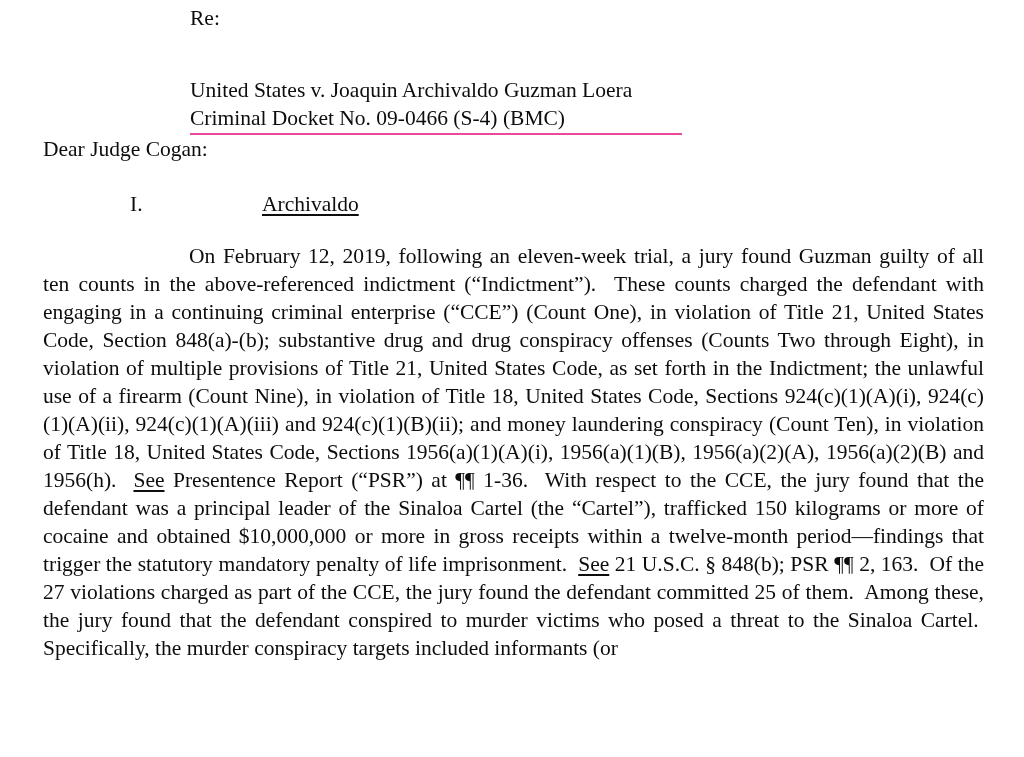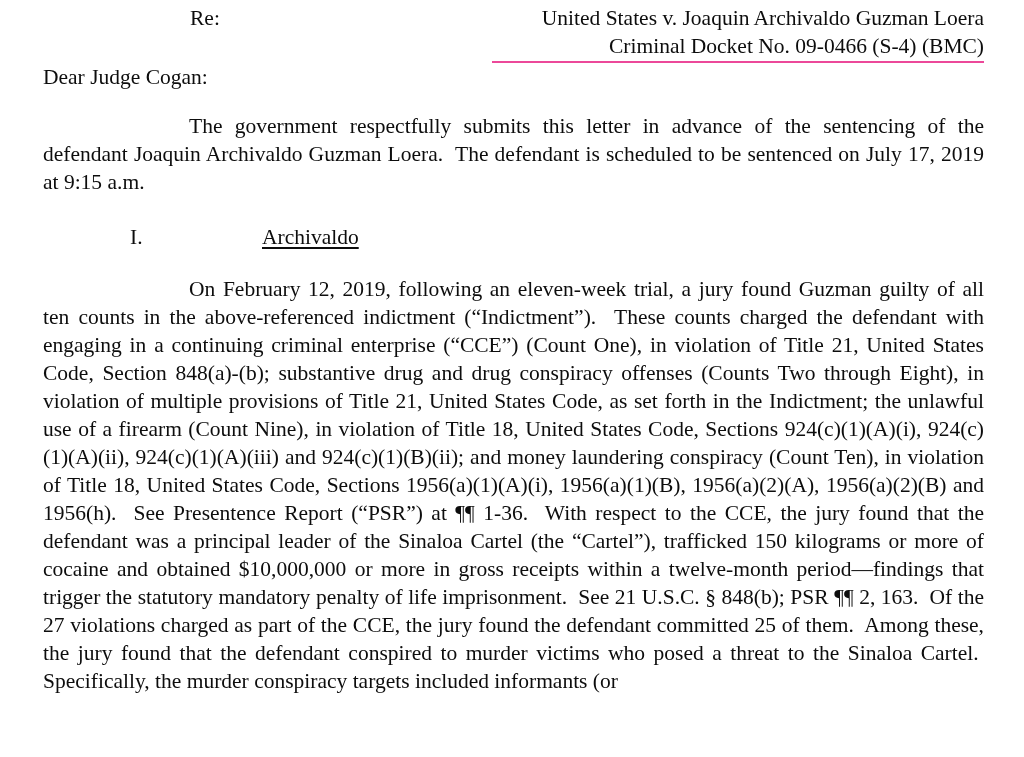--- a/index.html
+++ b/index.html
@@ -18,26 +18,27 @@
   .page {
     padding: 4px 40px 0 43px;
     font-size: 21.5px;
     line-height: 28px;
   }
   
   .re-block {
     margin-left: 147px;
     display: flex;
     align-items: flex-start;
+    flex-direction: column;
   }
   .re-label {
     width: 72px;
     flex: 0 0 72px;
   }
-  .re-content { flex: 1; text-align: right; }
+  .re-content { flex: 1; }
   .docket-underline {
     display: inline-block;
     min-width: 492px;
     border-bottom: 2px solid #ec4899;
     padding-bottom: 1px;
   }
   
   .salutation { }
   
   .para {
@@ -55,41 +56,41 @@
   }
   .heading-num {
     display: inline-block;
     width: 132px;
   }
   .heading-title {
     text-decoration: underline;
     text-underline-offset: 3px;
   }
   .u {
+    text-decoration: underline;
     text-underline-offset: 3px;
   }
 </style>
 </head>
 <body>
 
 <div class="page">
 
   <div class="re-block">
     <span class="re-label">Re:</span>
     <div class="re-content">
       <div class="re-line">United States v. Joaquin Archivaldo Guzman Loera</div>
       <div class="re-line">
         <span class="docket-underline">Criminal Docket No. 09-0466 (S-4) (BMC)</span>
       </div>
     </div>
   </div>
 
   <div class="salutation">Dear Judge Cogan:</div>
 
-  <p class="para indent intro-para">The government respectfully submits this letter in advance of the sentencing of the defendant Joaquin Archivaldo Guzman Loera.&nbsp; The defendant is scheduled to be sentenced on July 17, 2019 at 9:15 a.m.</p>
 
   <div class="heading">
     <span class="heading-num">I.</span><span class="heading-title">Archivaldo</span>
   </div>
 
   <p class="para indent bg-para"><span>On February 12, 2019, following an eleven-week trial, a jury found Guzman guilty of all ten counts in the above-referenced indictment (“Indictment”).&nbsp; These counts charged the defendant with engaging in a continuing criminal enterprise (“CCE”) (Count One), in violation of Title 21, United States Code, Section 848(a)-(b); substantive drug and drug conspiracy offenses (Counts Two through Eight), in violation of multiple provisions of Title 21, United States Code, as set forth in the Indictment; the unlawful use of a firearm (Count Nine), in violation of Title 18, United States Code, Sections 924(c)(1)(A)(i), 924(c)(1)(A)(ii), 924(c)(1)(A)(iii) and 924(c)(1)(B)(ii); and money laundering conspiracy (Count Ten), in violation of Title 18, United States Code, Sections 1956(a)(1)(A)(i), 1956(a)(1)(B), 1956(a)(2)(A), 1956(a)(2)(B) and 1956(h).&nbsp; </span><span class="u">See</span><span> Presentence Report (“PSR”) at ¶¶ 1-36.&nbsp; With respect to the CCE, the jury found that the defendant was a principal leader of the Sinaloa Cartel (the “Cartel”), trafficked 150 kilograms or more of cocaine and obtained $10,000,000 or more in gross receipts within a twelve-month period—findings that trigger the statutory mandatory penalty of life imprisonment.&nbsp; </span><span class="u">See</span><span> 21 U.S.C. § 848(b); PSR ¶¶ 2, 163.&nbsp; Of the 27 violations charged as part of the CCE, the jury found the defendant committed 25 of them.&nbsp; Among these, the jury found that the defendant conspired to murder victims who posed a threat to the Sinaloa Cartel.&nbsp; Specifically, the murder conspiracy targets included informants (or</span></p>
 
 </div>
 
 </body></html>

